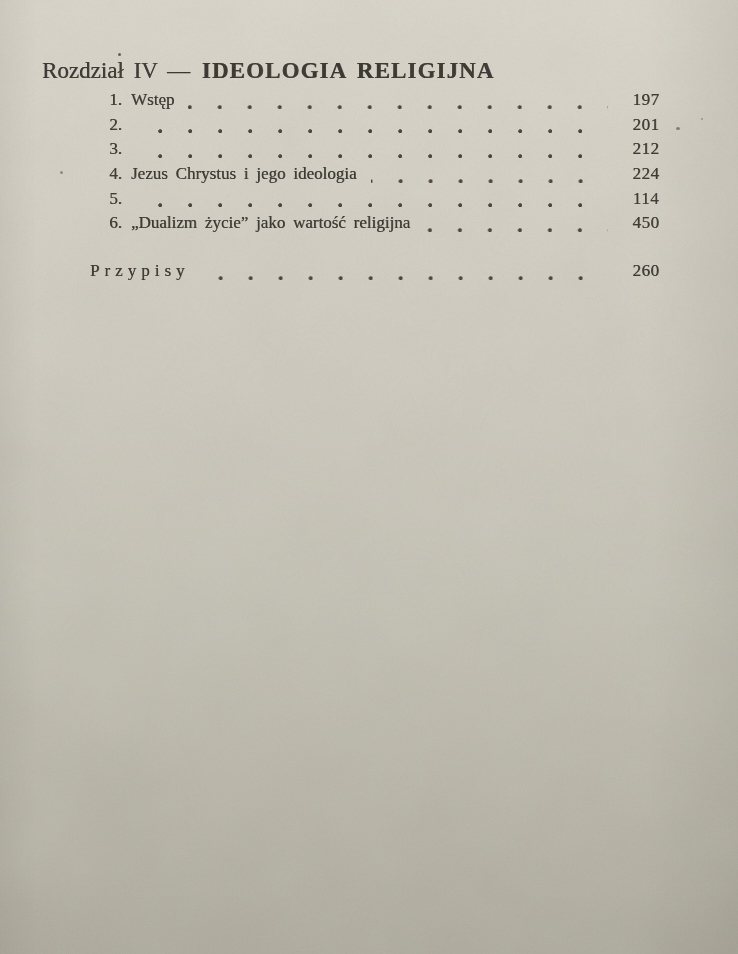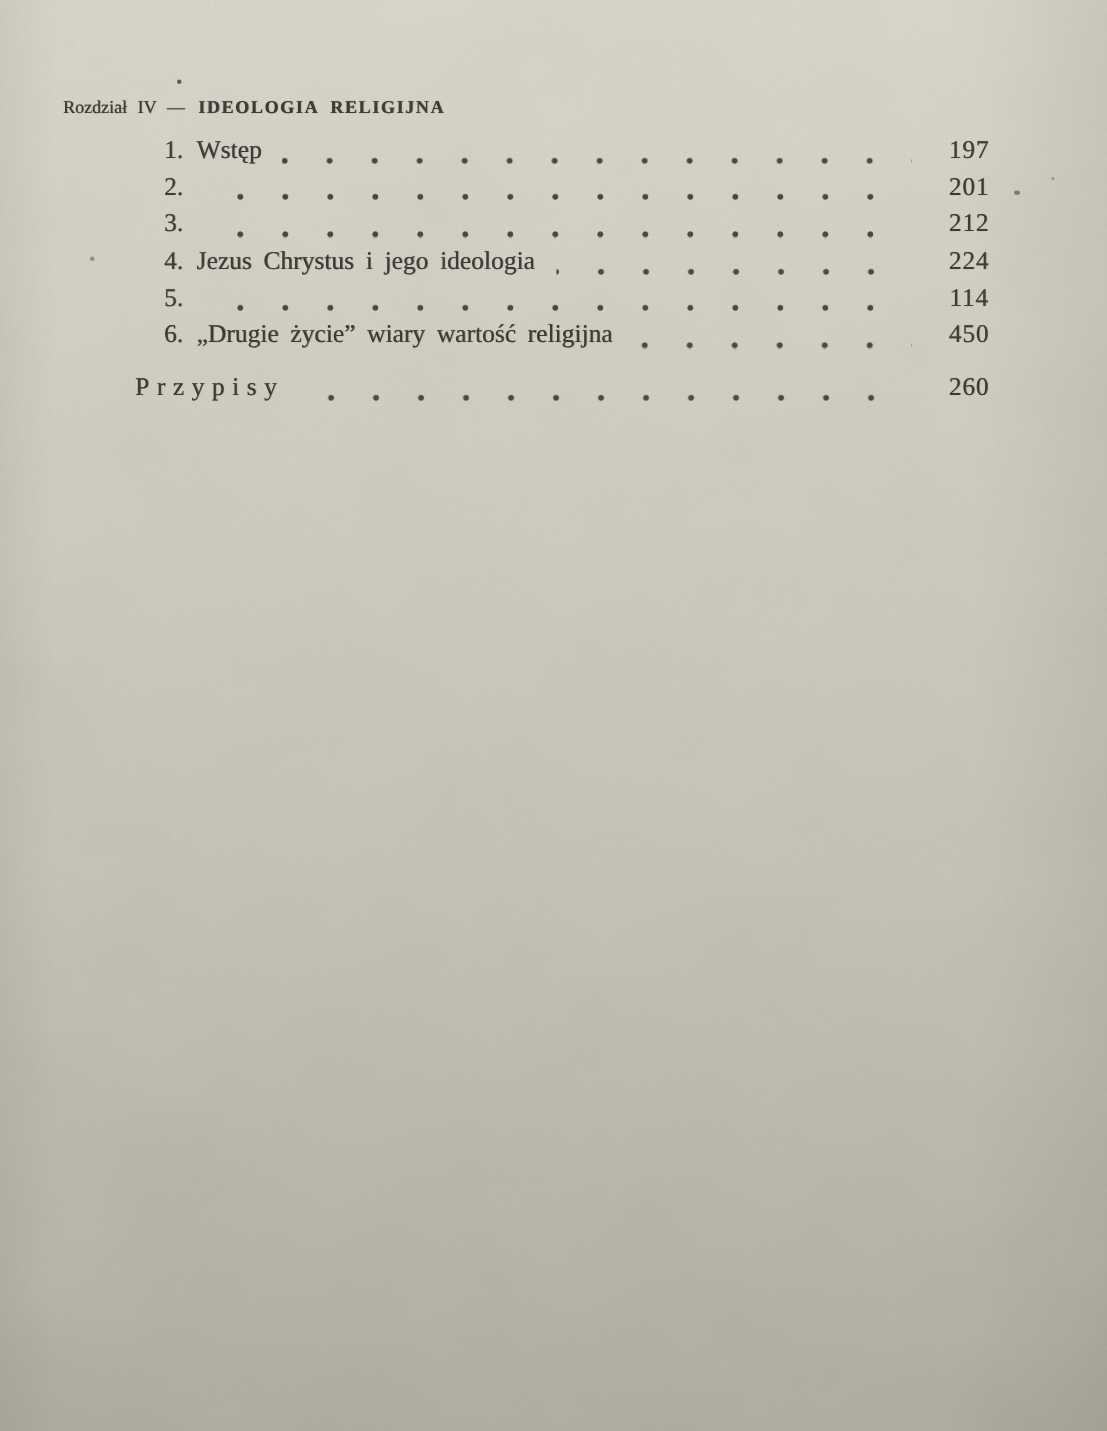--- a/index.html
+++ b/index.html
@@ -26,21 +26,21 @@
     pointer-events: none;
   }
   .content {
     position: absolute;
     left: 42px;
     right: 70px;
     top: 60px;
   }
   .heading {
     white-space: nowrap;
-    font-size: 12px;
+    font-size: 23px;
     line-height: 22px;
     word-spacing: 4px;
     text-shadow: 0.4px 0.2px 0.5px rgba(48,45,39,0.75);
     margin-bottom: 8px;
   }
   .heading .chapter-title {
     font-weight: 700;
     letter-spacing: 1.1px;
     margin-left: 2px;
   }
@@ -74,21 +74,21 @@
     background-repeat: repeat-x;
     background-position: right center;
   }
   .toc-page {
     flex: 0 0 44px;
     text-align: center;
     letter-spacing: 0.5px;
   }
   .footer-row {
     margin-left: 48px;
-    margin-top: 10px;
+    margin-top: 23px;
   }
   .footer-row .toc-label {
     letter-spacing: 5px;
   }
   .speck {
     position: absolute;
     border-radius: 50%;
     background: rgba(55,52,45,0.8);
     pointer-events: none;
   }
@@ -138,21 +138,21 @@
       </div>
 
       <div class="toc-row">
         <span class="toc-num">5.</span>
         <span class="leader"></span>
         <span class="toc-page">114</span>
       </div>
 
       <div class="toc-row">
         <span class="toc-num">6.</span>
-        <span class="toc-label">„Drugie życie” wiary wartość religijna</span>
+        <span class="toc-label">„Dualizm życie” jako wartość religijna</span>
         <span class="leader"></span>
         <span class="toc-page">450</span>
       </div>
 
     </div>
 
     <div class="toc-row footer-row">
       <span class="toc-label">Przypisy</span>
       <span class="leader"></span>
       <span class="toc-page">260</span>

